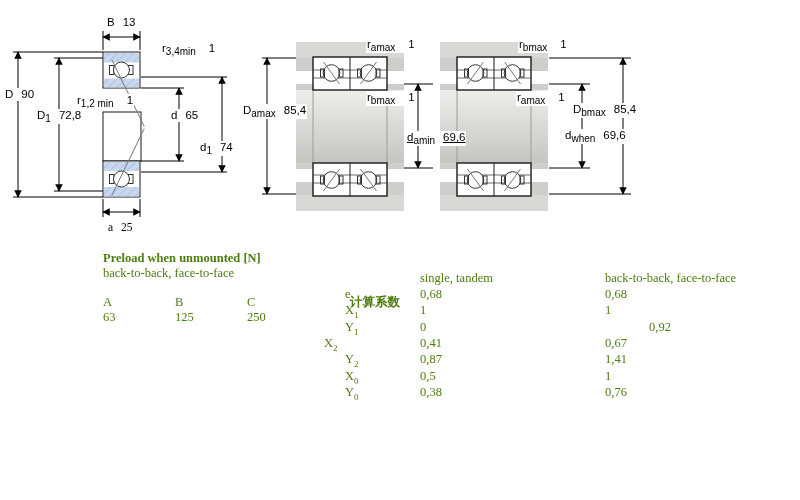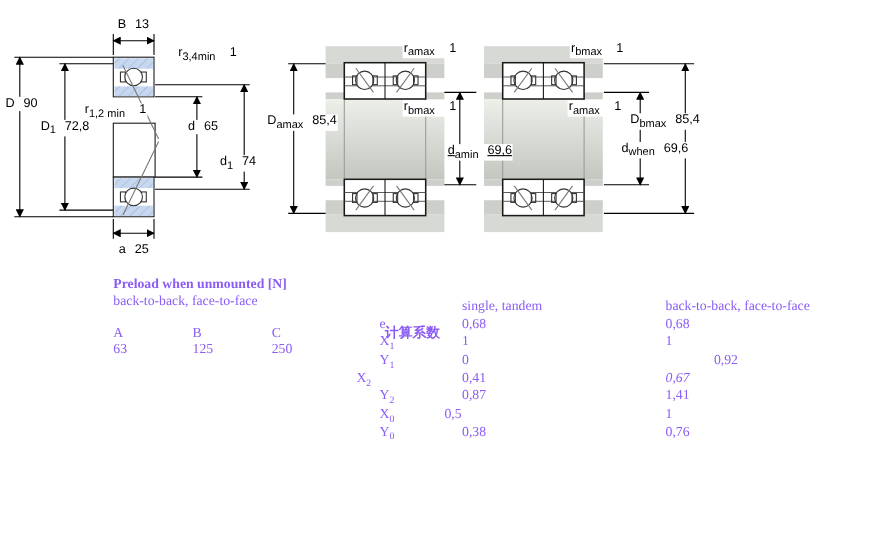--- a/index.html
+++ b/index.html
@@ -3,21 +3,21 @@
 <meta charset="utf-8">
 <style>
   html,body{margin:0;padding:0;}
   body{width:800px;height:500px;position:relative;background:#ffffff;overflow:hidden;}
   #stage{position:absolute;left:0;top:0;width:688px;height:500px;}
   svg.draw{position:absolute;left:0;top:0;}
   .dlabel{position:absolute;font:11.5px "Liberation Sans",sans-serif;color:#000;background:#fff;padding:0 1px;white-space:nowrap;line-height:13px;}
   .dlabel sub{font-size:10px;line-height:1;}
   .gap{display:inline-block;width:8px;}
   .gap-lg{display:inline-block;width:13px;}
-  .stext{position:absolute;font:12.5px "Liberation Serif","DejaVu Serif",serif;color:#8b5cf6;white-space:nowrap;line-height:14px;}
+  .stext{position:absolute;font:12.5px "Liberation Serif","DejaVu Serif",serif;color:#4d7c0f;white-space:nowrap;line-height:14px;}
   .sbold{font-weight:bold;}
   .stext sub{font-size:9px;line-height:1;}
 </style>
 </head>
 <body>
 
 <div id="stage">
 
 <svg class="draw" width="800" height="500" viewBox="0 0 800 500">
   <defs>
@@ -192,21 +192,21 @@
   </g>
 </svg>
 
 <div class="dlabel" style="left:106px;top:16px;"><span>B</span><span class="gap"></span><span>13</span></div>
 <div class="dlabel" style="left:161px;top:42px;"><span>r</span><sub>3,4min</sub><span class="gap-lg"></span><span>1</span></div>
 <div class="dlabel" style="left:76px;top:94px;"><span>r</span><sub>1,2 min</sub><span class="gap-lg"></span><span>1</span></div>
 <div class="dlabel" style="left:4px;top:88px;"><span>D</span><span class="gap"></span><span>90</span></div>
 <div class="dlabel" style="left:36px;top:109px;"><span>D</span><sub>1</sub><span class="gap"></span><span>72,8</span></div>
 <div class="dlabel" style="left:170px;top:109px;"><span>d</span><span class="gap"></span><span>65</span></div>
 <div class="dlabel" style="left:199px;top:141px;"><span>d</span><sub>1</sub><span class="gap"></span><span>74</span></div>
-<div class="dlabel" style="left:107px;top:221px;"><span>a</span><span class="gap"></span><span>25</span></div>
+<div class="dlabel" style="left:107px;top:221px;font-family:Liberation Serif, serif;"><span>a</span><span class="gap"></span><span>25</span></div>
 
 <div class="dlabel" style="left:366px;top:38px;"><span>r</span><sub>amax</sub><span class="gap-lg"></span><span>1</span></div>
 <div class="dlabel" style="left:366px;top:91px;"><span>r</span><sub>bmax</sub><span class="gap-lg"></span><span>1</span></div>
 <div class="dlabel" style="left:242px;top:104px;"><span>D</span><sub>amax</sub><span class="gap"></span><span>85,4</span></div>
 <div class="dlabel" style="left:406px;top:131px;text-decoration:underline;"><span>d</span><sub>amin</sub><span class="gap"></span><span>69,6</span></div>
 
 <div class="dlabel" style="left:518px;top:38px;"><span>r</span><sub>bmax</sub><span class="gap-lg"></span><span>1</span></div>
 <div class="dlabel" style="left:516px;top:91px;"><span>r</span><sub>amax</sub><span class="gap-lg"></span><span>1</span></div>
 <div class="dlabel" style="left:564px;top:129px;"><span>d</span><sub>when</sub><span class="gap"></span><span>69,6</span></div>
 <div class="dlabel" style="left:572px;top:103px;"><span>D</span><sub>bmax</sub><span class="gap"></span><span>85,4</span></div>
@@ -231,27 +231,27 @@
 <div class="stext" style="left:345px;top:303px;"><span>X</span><sub>1</sub></div>
 <div class="stext" style="left:420px;top:303px;">1</div>
 <div class="stext" style="left:605px;top:303px;">1</div>
 
 <div class="stext" style="left:345px;top:320px;"><span>Y</span><sub>1</sub></div>
 <div class="stext" style="left:420px;top:320px;">0</div>
 <div class="stext" style="left:605px;top:320px;margin-left:44px;">0,92</div>
 
 <div class="stext" style="left:324px;top:336px;"><span>X</span><sub>2</sub></div>
 <div class="stext" style="left:420px;top:336px;">0,41</div>
-<div class="stext" style="left:605px;top:336px;font-style:italic;">0,67</div>
+<div class="stext" style="left:605px;top:336px;">0,67</div>
 
 <div class="stext" style="left:345px;top:352px;"><span>Y</span><sub>2</sub></div>
 <div class="stext" style="left:420px;top:352px;">0,87</div>
 <div class="stext" style="left:605px;top:352px;">1,41</div>
 
 <div class="stext" style="left:345px;top:369px;"><span>X</span><sub>0</sub></div>
-<div class="stext" style="left:404px;top:369px;">0,5</div>
+<div class="stext" style="left:420px;top:369px;">0,5</div>
 <div class="stext" style="left:605px;top:369px;">1</div>
 
 <div class="stext" style="left:345px;top:385px;"><span>Y</span><sub>0</sub></div>
 <div class="stext" style="left:420px;top:385px;">0,38</div>
 <div class="stext" style="left:605px;top:385px;">0,76</div>
 
 </div>
 
 </body></html>

